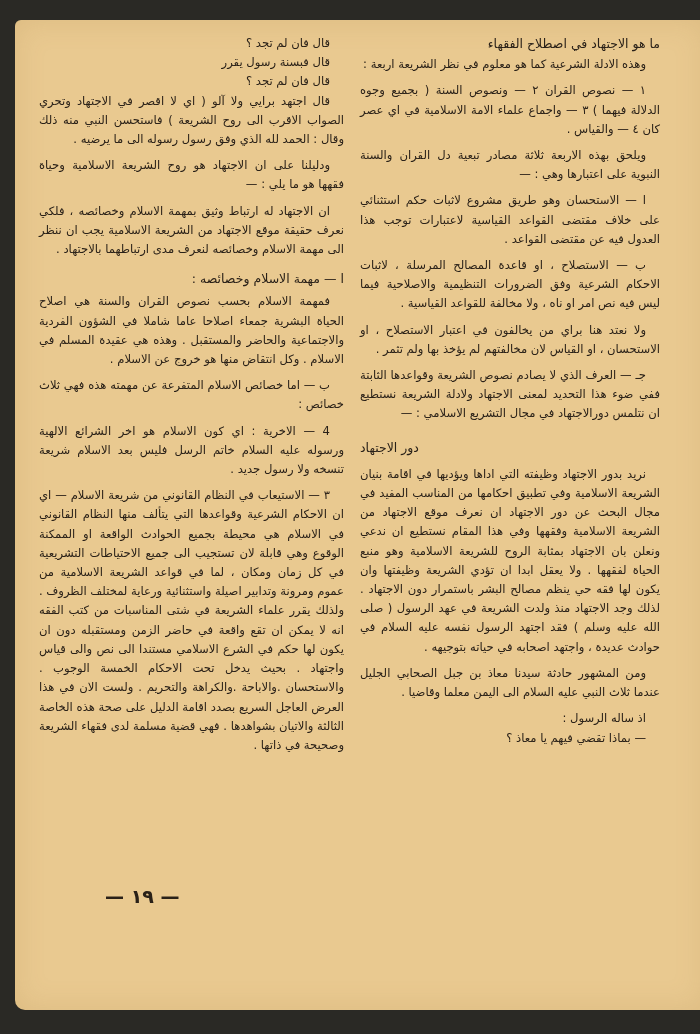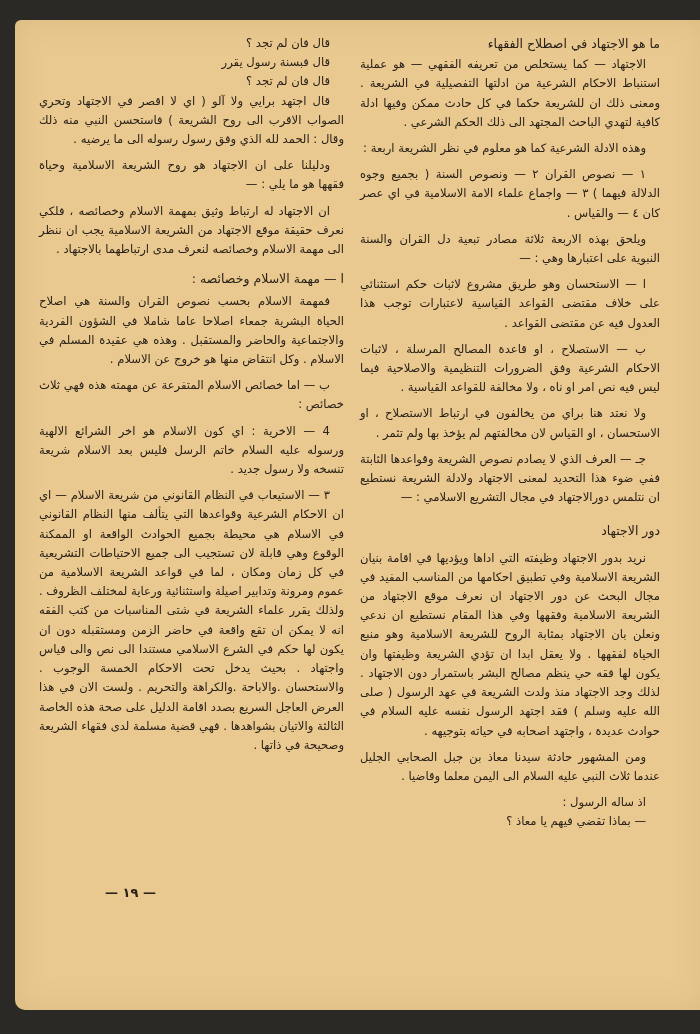--- a/index.html
+++ b/index.html
@@ -28,44 +28,43 @@
   }
   .col-right { left: 345px; width: 300px; }
   .col-left  { left: 24px; width: 305px; }
   .col p { margin: 0 0 7px 0; }
   .col .lead { text-indent: 14px; }
   .heading {
     font-weight: normal;
     font-size: 12.5px;
     margin: 0 0 2px 0;
   }
-  .heading.center { text-align: right; margin: 14px 0 8px 0; }
+  .heading.center { text-align: left; margin: 14px 0 8px 0; }
   .dialog p { margin: 0; padding-right: 0; }
   .page-number {
     position: absolute;
     left: 90px; top: 865px;
-    font-size: 13px; font-weight: bold;
+    font-size: 19px; font-weight: bold;
     color: #2a2118;
     direction: rtl;
   }
 </style>
 </head>
 <body>
 
 <div class="page">
 
   <div class="col col-right">
     <div class="heading">ما هو الاجتهاد في اصطلاح الفقهاء</div>
-    <p class="lead">الاجتهاد — كما يستخلص من تعريفه الفقهي — هو عملية استنباط الاحكام الشرعية من ادلتها التفصيلية في الشريعة . ومعنى ذلك ان للشريعة حكما في كل حادث ممكن وفيها ادلة كافية لتهدي الباحث المجتهد الى ذلك الحكم الشرعي .</p>
     <p class="lead">وهذه الادلة الشرعية كما هو معلوم في نظر الشريعة اربعة :</p>
     <p class="lead">١ — نصوص القران ٢ — ونصوص السنة ( بجميع وجوه الدلالة فيهما ) ٣ — واجماع علماء الامة الاسلامية في اي عصر كان ٤ — والقياس .</p>
     <p class="lead">ويلحق بهذه الاربعة ثلاثة مصادر تبعية دل القران والسنة النبوية على اعتبارها وهي : —</p>
     <p class="lead">ا — الاستحسان وهو طريق مشروع لاثبات حكم استثنائي على خلاف مقتضى القواعد القياسية لاعتبارات توجب هذا العدول فيه عن مقتضى القواعد .</p>
     <p class="lead">ب — الاستصلاح ، او قاعدة المصالح المرسلة ، لاثبات الاحكام الشرعية وفق الضرورات التنظيمية والاصلاحية فيما ليس فيه نص امر او ناه ، ولا مخالفة للقواعد القياسية .</p>
-    <p class="lead">ولا نعتد هنا براي من يخالفون في ارتباط الاستصلاح ، او الاستحسان ، او القياس لان مخالفتهم لم يؤخذ بها ولم تثمر .</p>
+    <p class="lead">ولا نعتد هنا براي من يخالفون في اعتبار الاستصلاح ، او الاستحسان ، او القياس لان مخالفتهم لم يؤخذ بها ولم تثمر .</p>
     <p class="lead">جـ — العرف الذي لا يصادم نصوص الشريعة وقواعدها الثابتة ففي ضوء هذا التحديد لمعنى الاجتهاد ولادلة الشريعة نستطيع ان نتلمس دورالاجتهاد في مجال التشريع الاسلامي : —</p>
     <div class="heading center">دور الاجتهاد</div>
     <p class="lead">نريد بدور الاجتهاد وظيفته التي اداها ويؤديها في اقامة بنيان الشريعة الاسلامية وفي تطبيق احكامها من المناسب المفيد في مجال البحث عن دور الاجتهاد ان نعرف موقع الاجتهاد من الشريعة الاسلامية وفقهها وفي هذا المقام نستطيع ان ندعي ونعلن بان الاجتهاد بمثابة الروح للشريعة الاسلامية وهو منبع الحياة لفقهها . ولا يعقل ابدا ان تؤدي الشريعة وظيفتها وان يكون لها فقه حي ينظم مصالح البشر باستمرار دون الاجتهاد . لذلك وجد الاجتهاد منذ ولدت الشريعة في عهد الرسول ( صلى الله عليه وسلم ) فقد اجتهد الرسول نفسه عليه السلام في حوادث عديدة ، واجتهد اصحابه في حياته بتوجيهه .</p>
     <p class="lead">ومن المشهور حادثة سيدنا معاذ بن جبل الصحابي الجليل عندما ثلاث النبي عليه السلام الى اليمن معلما وقاضيا .</p>
     <div class="dialog">
       <p class="lead">اذ ساله الرسول :</p>
       <p class="lead">— بماذا تقضي فيهم يا معاذ ؟</p>
     </div>
   </div>
 

